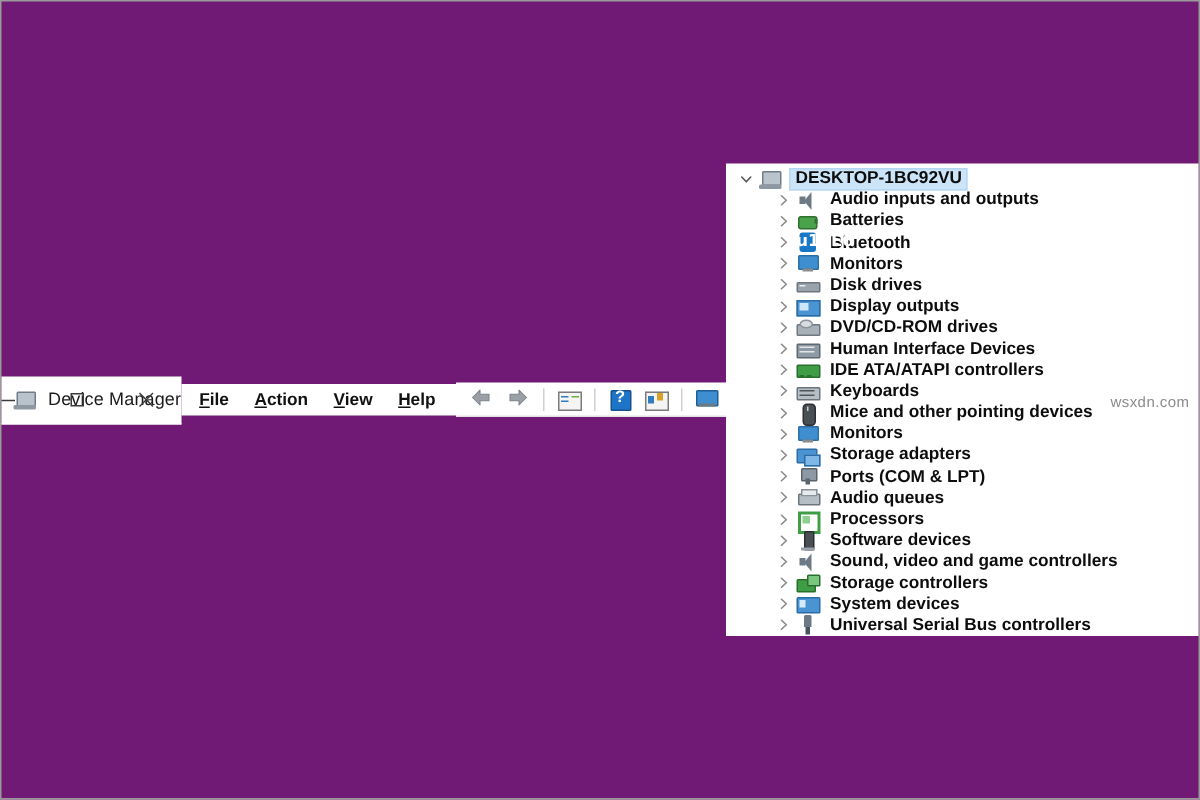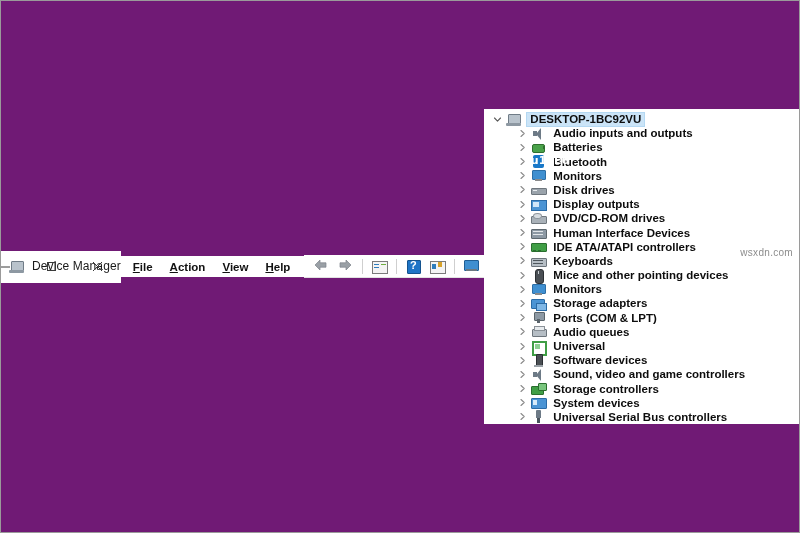--- a/index.html
+++ b/index.html
@@ -177,21 +177,21 @@
   .statusbar {
     height: 22px;
     min-height: 22px;
     background: #f0f0f0;
     border-top: 1px solid #dcdcdc;
     position: relative;
   }
   .watermark {
     position: absolute;
     right: 6px;
-    bottom: 20px;
+    bottom: 4px;
     font-size: 10px;
     color: #8c8c8c;
     letter-spacing: 0.3px;
   }
 
   
   .ic { position: relative; width: 15px; height: 13px; }
 
   
   .ic-monitor::before {
@@ -684,21 +684,21 @@
         </div>
         <div class="row child">
           <span class="chev">
             <svg width="9" height="9" viewBox="0 0 9 9">
               <path d="M3 1.5 L6.2 4.5 L3 7.5" fill="none" stroke="#8a8a8a" stroke-width="1.1" stroke-linecap="round" stroke-linejoin="round"></path>
             </svg>
           </span>
           <span class="ico">
             <span class="ic ic-processor"></span>
           </span>
-          <span class="lbl">Universal</span>
+          <span class="lbl">Processors</span>
         </div>
         <div class="row child">
           <span class="chev">
             <svg width="9" height="9" viewBox="0 0 9 9">
               <path d="M3 1.5 L6.2 4.5 L3 7.5" fill="none" stroke="#8a8a8a" stroke-width="1.1" stroke-linecap="round" stroke-linejoin="round"></path>
             </svg>
           </span>
           <span class="ico">
             <span class="ic ic-software"></span>
           </span>

